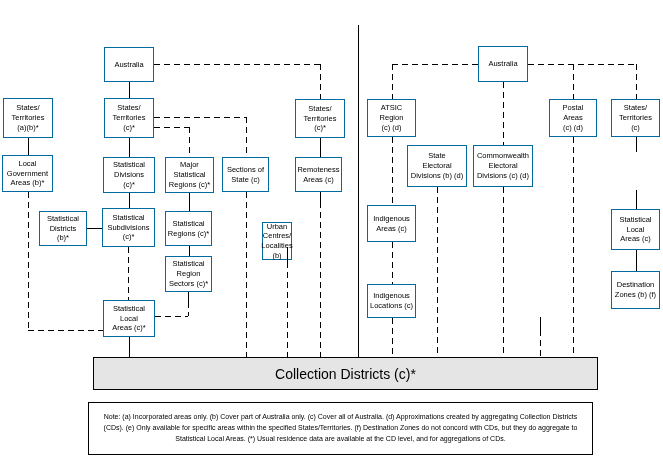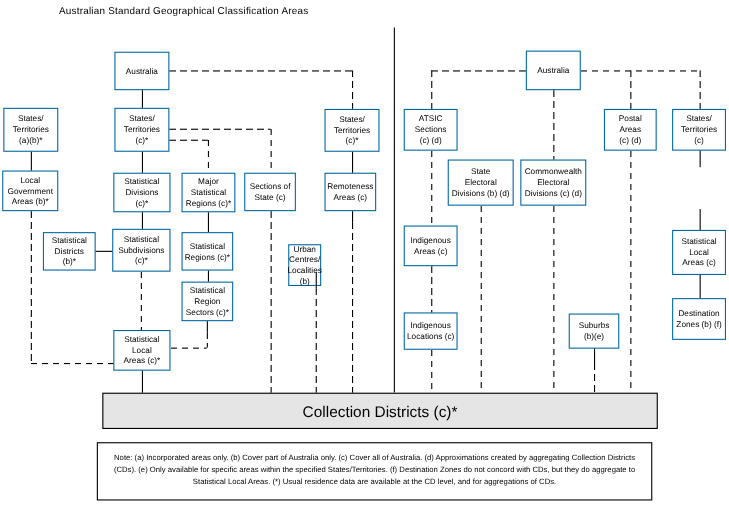--- a/index.html
+++ b/index.html
@@ -29,21 +29,20 @@
   .vl{position:absolute;width:1px;background:#000;}
   .hl{position:absolute;height:1px;background:#000;}
   .vd{position:absolute;width:1px;background:repeating-linear-gradient(to bottom,#000 0 6px,transparent 6px 10px);}
   .hd{position:absolute;height:1px;background:repeating-linear-gradient(to right,#000 0 6px,transparent 6px 10px);}
 </style>
 </head>
 <body>
 
 <div id="canvas">
 
-  <div class="title" style="left:0px;top:5px;width:334px">Australian Standard Geographical Classification Areas</div>
 
   <div class="vl" style="left:358px;top:25px;height:332px"></div>
 
   <div class="node" style="left:104px;top:47px;width:50px;height:35px">Australia</div>
   <div class="node" style="left:3px;top:98px;width:50px;height:40px">States/
 Territories
 (a)(b)*</div>
   <div class="node" style="left:104px;top:98px;width:50px;height:40px">States/
 Territories
 (c)*</div>
@@ -76,21 +75,21 @@
 Localities (b)</div>
   <div class="node" style="left:165px;top:256px;width:47px;height:36px">Statistical
 Region
 Sectors (c)*</div>
   <div class="node" style="left:103px;top:300px;width:52px;height:37px">Statistical
 Local
 Areas (c)*</div>
 
   <div class="node" style="left:478px;top:46px;width:50px;height:36px">Australia</div>
   <div class="node" style="left:367px;top:99px;width:49px;height:38px">ATSIC
-Sections
+Region
 (c) (d)</div>
   <div class="node" style="left:549px;top:99px;width:48px;height:38px">Postal
 Areas
 (c) (d)</div>
   <div class="node" style="left:611px;top:99px;width:49px;height:38px">States/
 Territories
 (c)</div>
   <div class="node" style="left:407px;top:145px;width:60px;height:42px">State
 Electoral
 Divisions (b) (d)</div>
@@ -99,22 +98,20 @@
 Divisions (c) (d)</div>
   <div class="node" style="left:367px;top:205px;width:49px;height:37px">Indigenous
 Areas (c)</div>
   <div class="node" style="left:611px;top:209px;width:49px;height:41px">Statistical
 Local
 Areas (c)</div>
   <div class="node" style="left:611px;top:271px;width:49px;height:38px">Destination
 Zones (b) (f)</div>
   <div class="node" style="left:367px;top:284px;width:49px;height:34px">Indigenous
 Locations (c)</div>
-  <div class="node" style="left:517px;top:285px;width:46px;height:32px">Suburbs
-(b)(e)</div>
 
   <div class="bignode" style="left:93px;top:357px;width:505px;height:33px">Collection Districts (c)*</div>
   <div class="notebox" style="left:88px;top:402px;width:505px;height:53px">Note:  (a) Incorporated areas only.  (b) Cover part of Australia only.  (c) Cover all of Australia.  (d) Approximations created by aggregating Collection Districts (CDs).  (e) Only available for specific areas within the specified States/Territories.  (f) Destination Zones do not concord with CDs, but they do aggregate to Statistical Local Areas.  (*) Usual residence data are available at the CD level, and for aggregations of CDs.</div>
 
   <div class="vl" style="left:129px;top:82px;height:16px"></div>
   <div class="vl" style="left:28px;top:138px;height:17px"></div>
   <div class="vl" style="left:129px;top:138px;height:19px"></div>
   <div class="vl" style="left:129px;top:193px;height:15px"></div>
   <div class="vl" style="left:189px;top:193px;height:18px"></div>
   <div class="vl" style="left:189px;top:246px;height:10px"></div>

